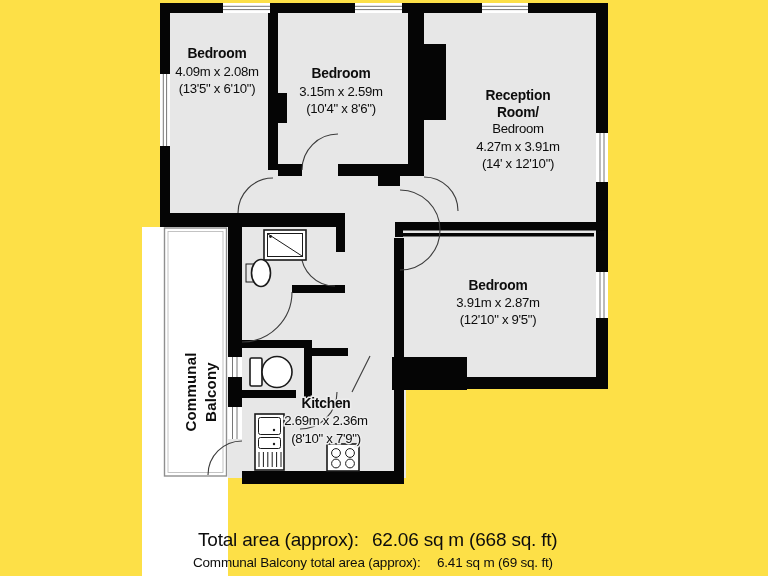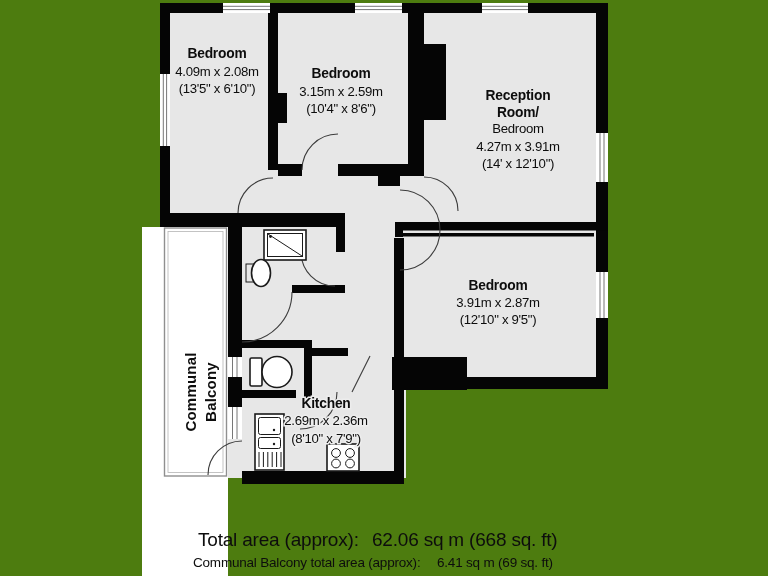--- a/index.html
+++ b/index.html
@@ -1,16 +1,16 @@
 <!DOCTYPE html>
 <html><head>
 <meta charset="utf-8">
 <style>
   html,body{margin:0;padding:0;background:#ffffff;}
-  #stage{position:relative;width:768px;height:576px;background:#4d7c0f;overflow:hidden;
+  #stage{position:relative;width:768px;height:576px;background:#fde047;overflow:hidden;
          font-family:"Liberation Sans","DejaVu Sans",sans-serif;}
   svg{display:block;}
   .floor{fill:#e7e7e7;}
   .wall{fill:#050505;}
   .winbox{fill:#ffffff;}
   .winline{stroke:#777777;stroke-width:1;}
   .arc{fill:none;stroke:#3c3c3c;stroke-width:1.1;}
   .fix{fill:#ffffff;stroke:#1a1a1a;stroke-width:1.6;}
   .fixthin{fill:none;stroke:#1a1a1a;stroke-width:1;}
   .balcony-line{fill:none;stroke:#8f8f8f;stroke-width:1.4;}

